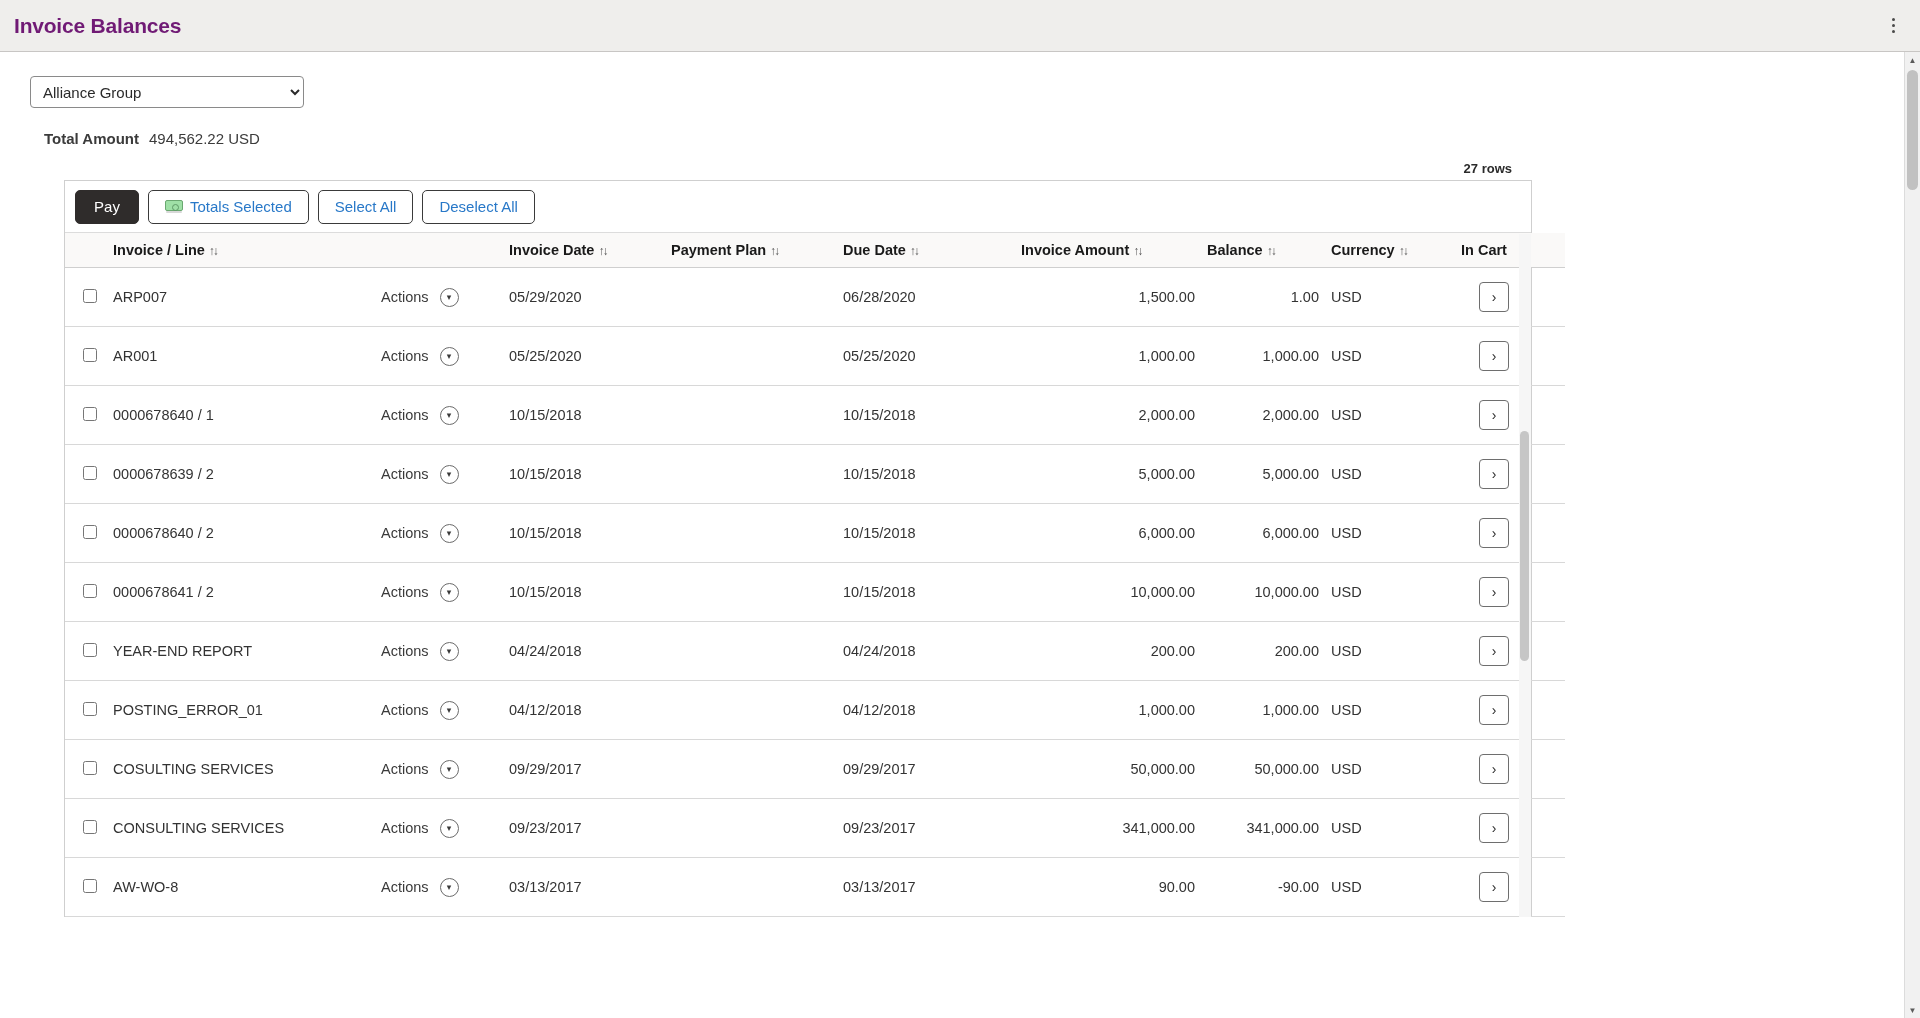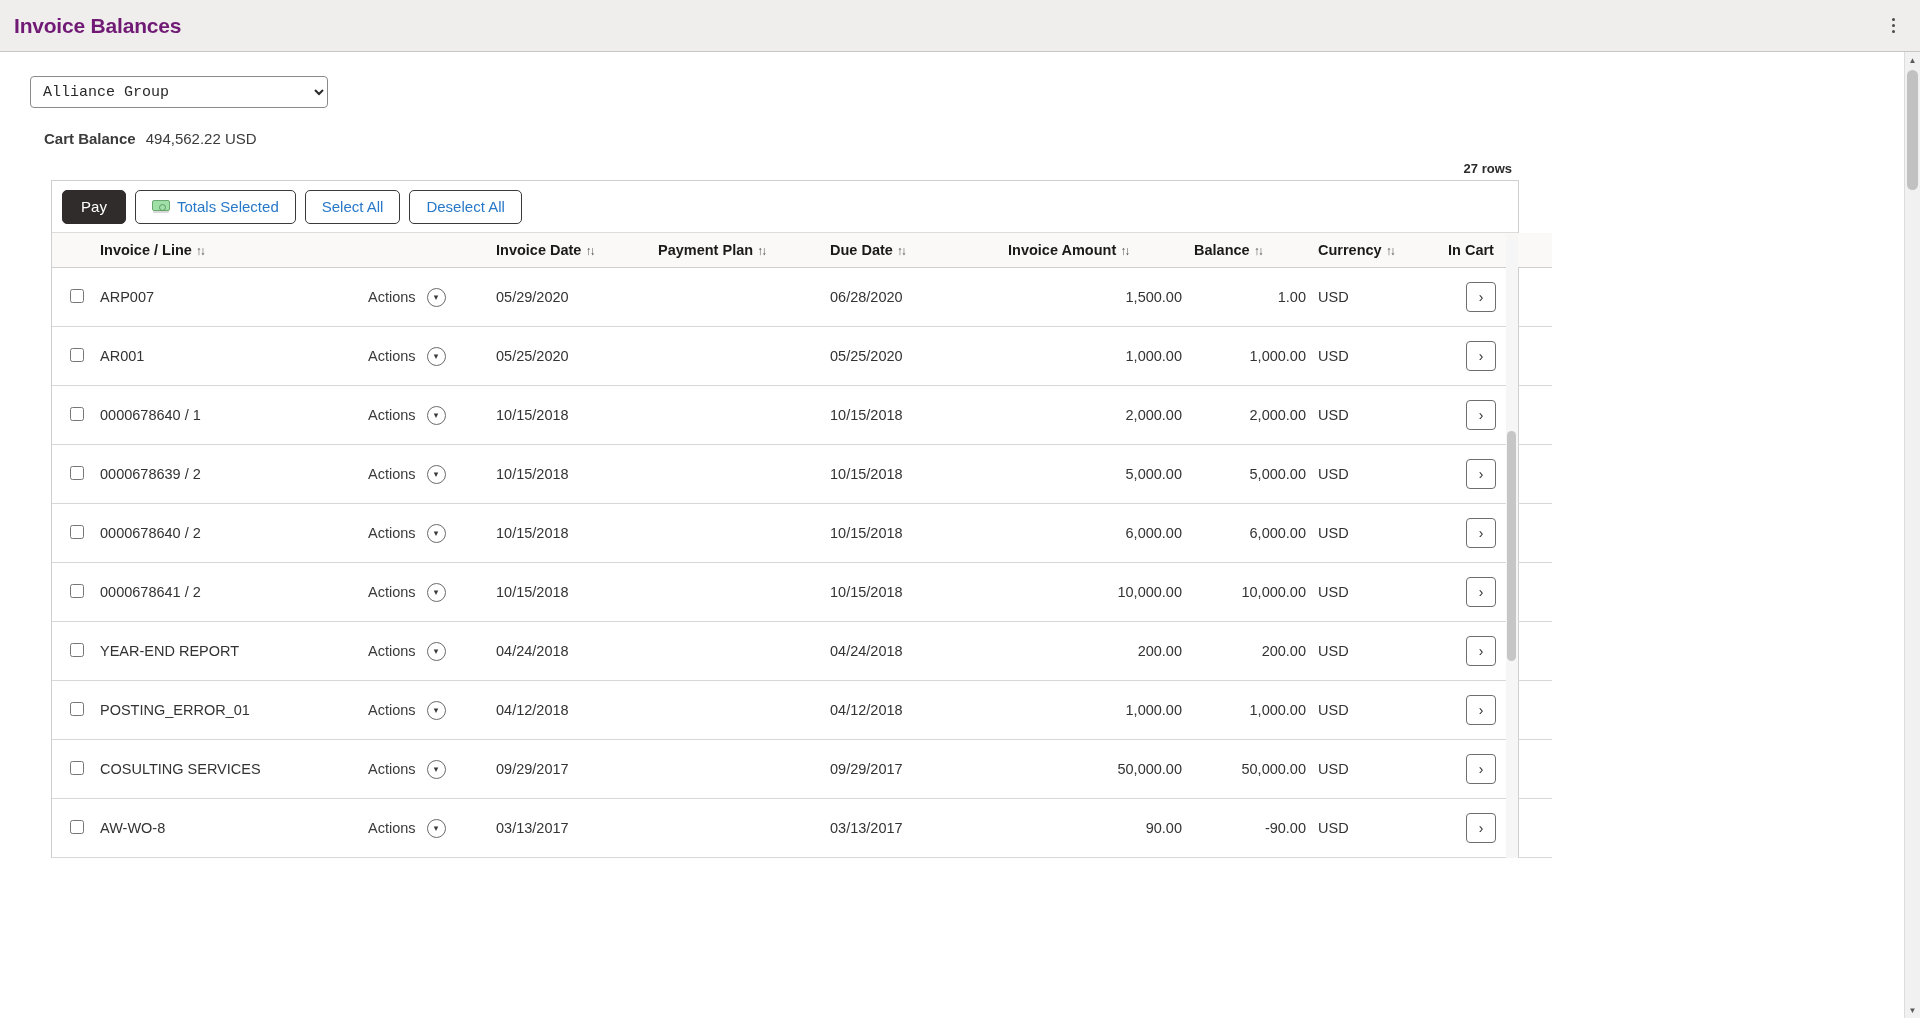--- a/index.html
+++ b/index.html
@@ -82,24 +82,24 @@
 
   
   .content {
     position: relative;
     padding: 0 0 0 0;
     width: 1904px;
   }
 
   .dropdown-wrap { margin: 24px 0 0 30px; }
   select.biz-select {
-    width: 298px;
+    width: 274px;
     height: 32px;
     font-size: 15px;
-    font-family: Liberation Mono, monospace;
+    font-family: Liberation Sans, sans-serif;
     color: #2a2a2a;
     padding: 2px 8px;
     border: 1px solid #8a8a8a;
     border-radius: 4px;
     background: #ffffff;
   }
 
   .total-row {
     margin: 22px 0 0 44px;
     font-size: 15px;
@@ -115,21 +115,21 @@
     text-align: right;
     width: 1468px;
     margin: 14px 0 4px 44px;
     font-size: 13px;
     font-weight: bold;
     color: #2b2b2b;
   }
 
   
   .grid-panel {
-    margin-left: 51px;
+    margin-left: 64px;
     width: 1468px;
     border: 1px solid #cfcfcf;
     border-bottom: none;
     background: #ffffff;
     position: relative;
   }
 
   .grid-toolbar {
     display: flex;
     align-items: center;
@@ -312,21 +312,21 @@
   <div class="arrow-dn">▼</div>
 </div>
 
 <div class="content">
 
   <div class="dropdown-wrap">
     <select class="biz-select" id="biz-select"><option>Alliance Group</option></select>
   </div>
 
   <div class="total-row">
-    <span class="total-label">Cart Balance</span>
+    <span class="total-label">Total Amount</span>
     <span class="total-value">494,562.22 USD</span>
   </div>
 
   <div class="rows-count">27 rows</div>
 
   <div class="grid-panel">
 
     <div class="grid-toolbar">
       <button class="btn btn-primary">Pay</button>
       <button class="btn btn-secondary">
@@ -536,20 +536,37 @@
             <td>09/29/2017</td>
             <td class="td-num">50,000.00</td>
             <td class="td-num">50,000.00</td>
             <td>USD</td>
             <td>
               <button class="cart-btn">›</button>
             </td>
           </tr>
           <tr>
             <td><input type="checkbox" class="row-chk" style=""></td>
+            <td>CONSULTING SERVICES</td>
+            <td><span class="actions-cell">
+                <span>Actions</span>
+                <span class="chev-circle">▾</span>
+              </span></td>
+            <td>09/23/2017</td>
+            <td></td>
+            <td>09/23/2017</td>
+            <td class="td-num">341,000.00</td>
+            <td class="td-num">341,000.00</td>
+            <td>USD</td>
+            <td>
+              <button class="cart-btn">›</button>
+            </td>
+          </tr>
+          <tr>
+            <td><input type="checkbox" class="row-chk" style=""></td>
             <td>AW-WO-8</td>
             <td><span class="actions-cell">
                 <span>Actions</span>
                 <span class="chev-circle">▾</span>
               </span></td>
             <td>03/13/2017</td>
             <td></td>
             <td>03/13/2017</td>
             <td class="td-num">90.00</td>
             <td class="td-num">-90.00</td>

